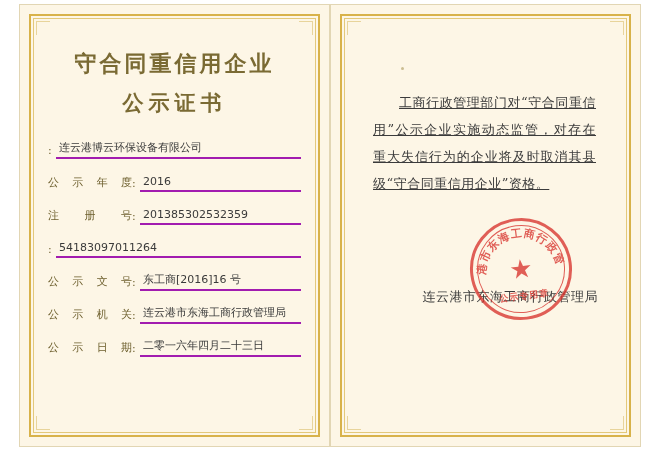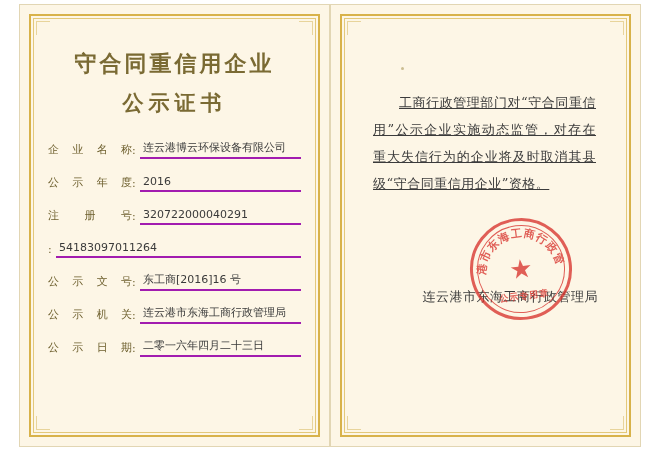--- a/index.html
+++ b/index.html
@@ -233,35 +233,34 @@
     <div class="corner bl"></div>
     <div class="corner br"></div>
 
     <div class="content">
       <div class="title-main">守合同重信用企业</div>
       <div class="title-sub">公示证书</div>
 
       <div class="fields">
 
         <div class="field-row">
-          <div class="field-label">企业名称</div>
           <div class="field-colon">:</div>
           <div class="field-value">连云港博云环保设备有限公司</div>
         </div>
 
         <div class="field-row">
           <div class="field-label">公示年度</div>
           <div class="field-colon">:</div>
           <div class="field-value">2016</div>
         </div>
 
         <div class="field-row">
           <div class="field-label">注册号</div>
           <div class="field-colon">:</div>
-          <div class="field-value">320722000040291</div>
+          <div class="field-value">201385302532359</div>
         </div>
 
         <div class="field-row">
           <div class="field-colon">:</div>
           <div class="field-value">54183097011264</div>
         </div>
 
         <div class="field-row">
           <div class="field-label">公示文号</div>
           <div class="field-colon">:</div>

